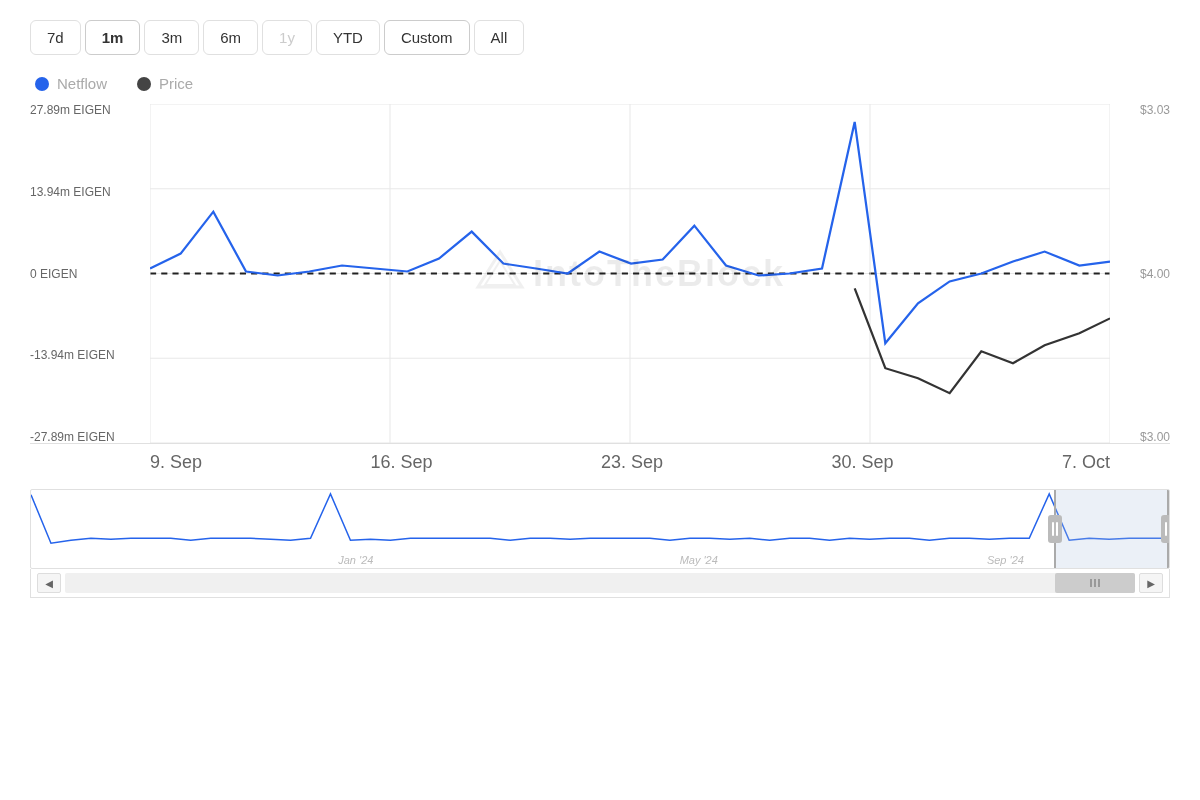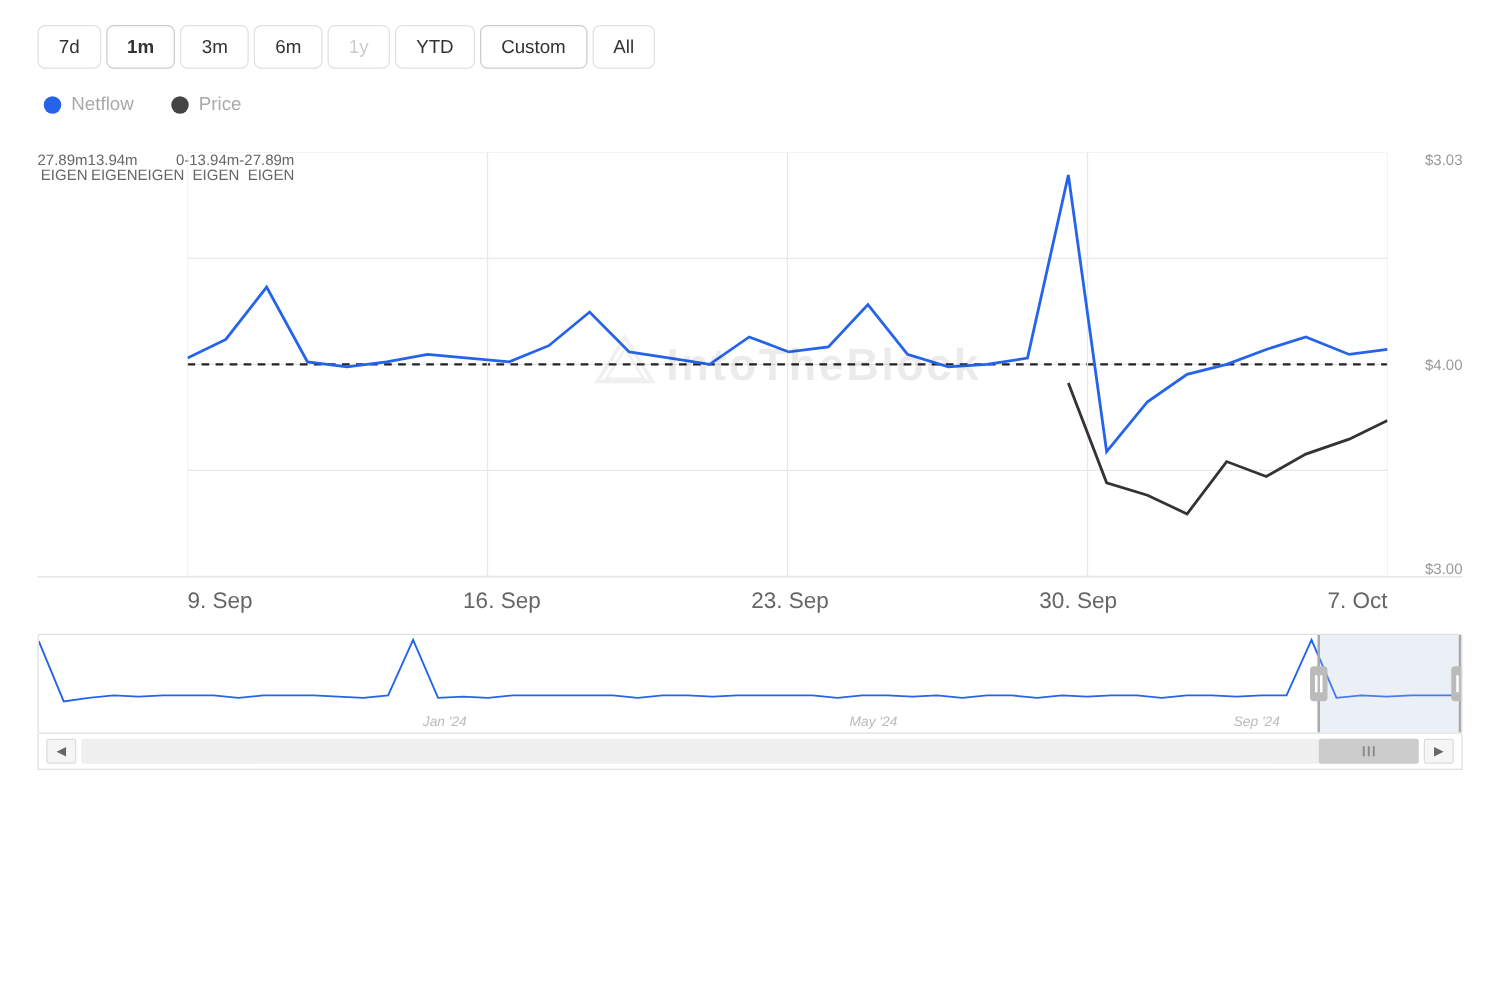--- a/index.html
+++ b/index.html
@@ -42,21 +42,21 @@
     }
     .time-btn.highlight {
       border-color: #ccc;
     }
 
     
     .legend {
       display: flex;
       gap: 30px;
       align-items: flex-start;
-      margin-bottom: 30px;
+      margin-bottom: 12px;
       padding-left: 5px;
     }
     .legend-item {
       display: flex;
       align-items: center;
       gap: 8px;
       font-size: 15px;
       color: #aaa;
     }
     .legend-dot {
@@ -80,24 +80,23 @@
     }
 
     
     .y-axis-left {
       position: absolute;
       left: 0;
       top: 0;
       bottom: 0;
       width: 120px;
       display: flex;
-      flex-direction: row;
+      flex-direction: column;
       justify-content: space-between;
       padding: 0;
-      text-align: right;
     }
     .y-label {
       font-size: 12px;
       color: #666;
       line-height: 1;
     }
 
     
     .y-axis-right {
       position: absolute;

